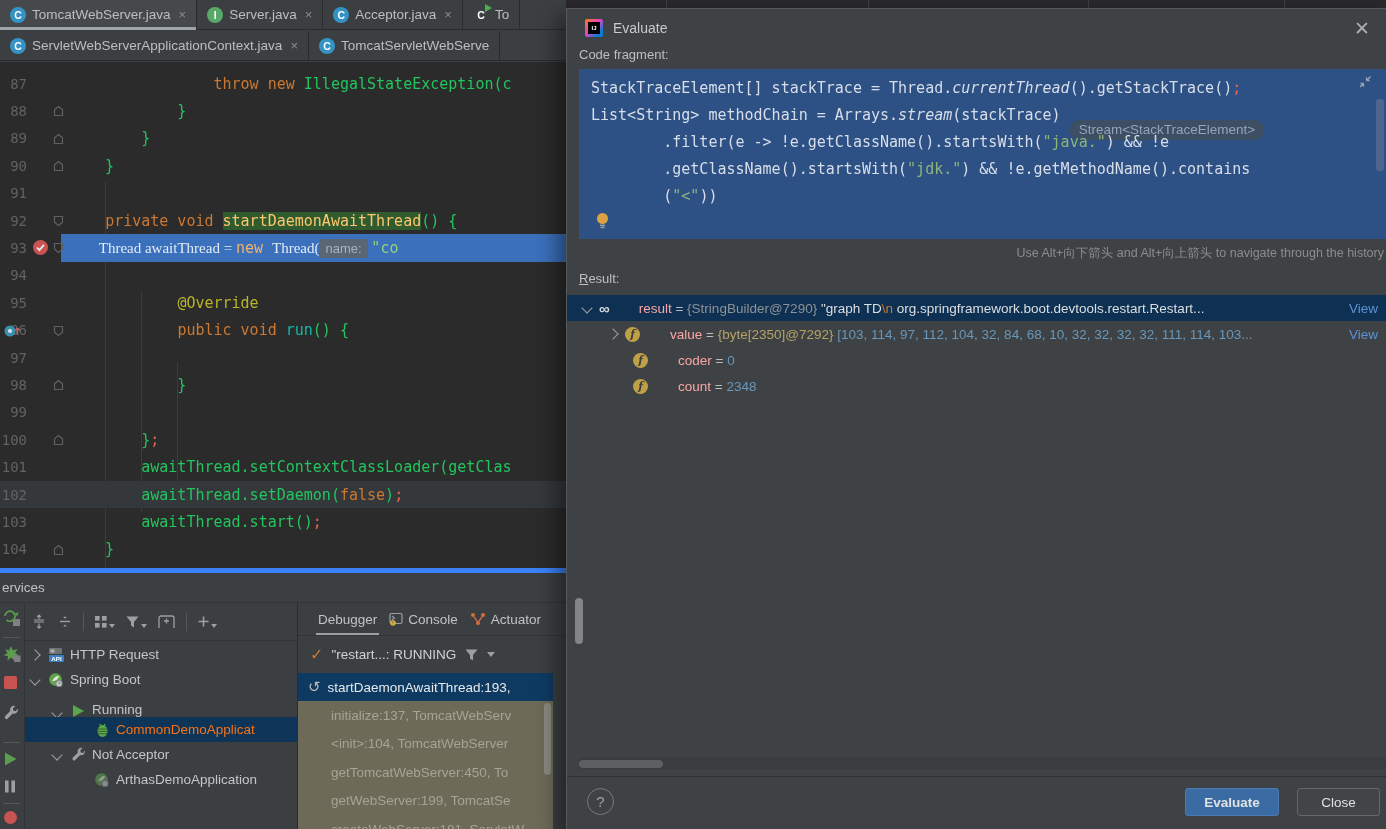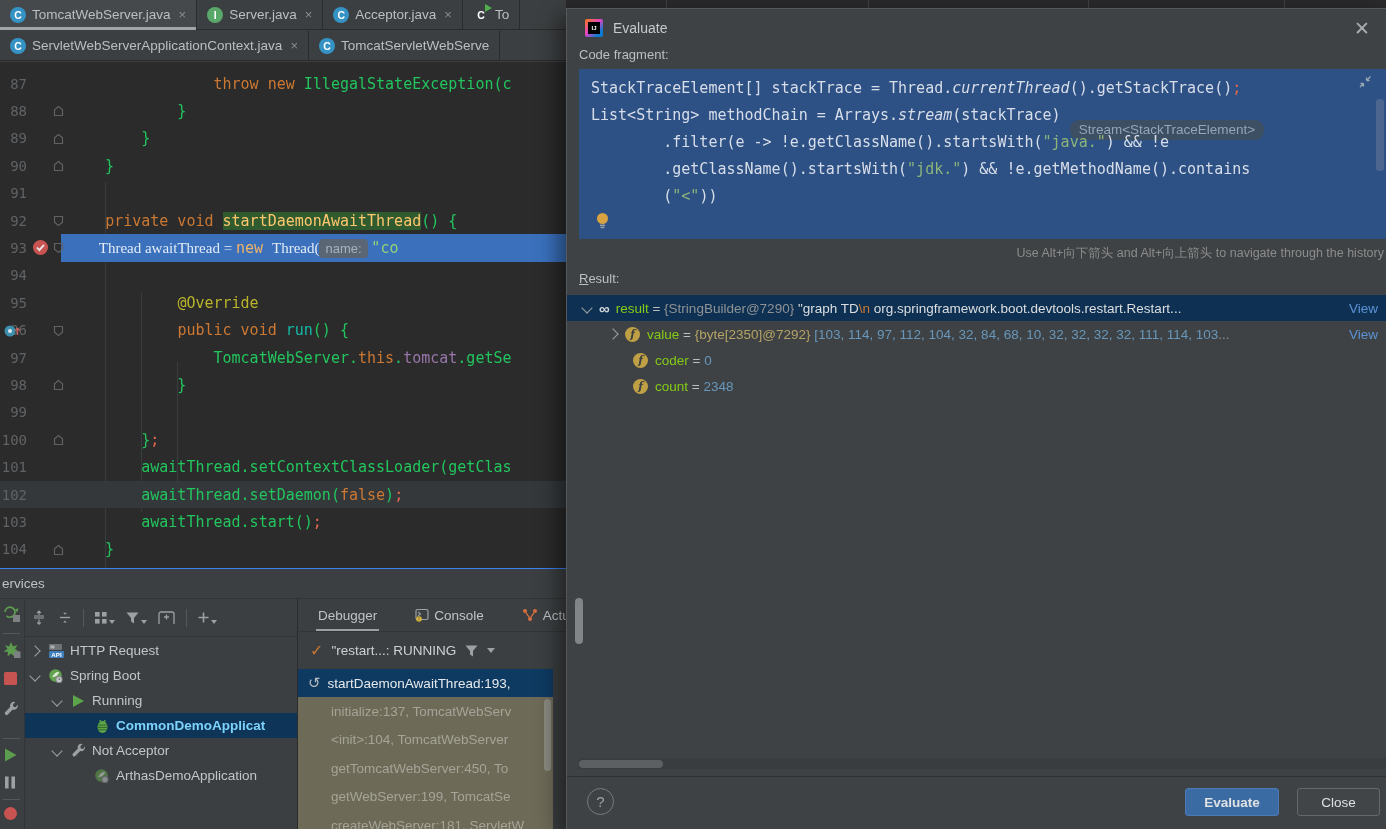--- a/index.html
+++ b/index.html
@@ -32,44 +32,44 @@
   .gut .bp{ position:absolute; left:5px; top:5px; }
   .gut .ovr{ position:absolute; left:-24px; top:6px; }
   .gut .fold{ position:absolute; left:26px; top:8px; }
   .code-wrap{ flex:1; height:100%; display:flex; align-items:center; white-space:pre; overflow:hidden; padding-left:8px;}
   .ed-line.bg-exec .code-wrap{ background:#3a70bc; }
   .ed-line.bg-exec .tk-p{ color:#e3ecf7;font-family:Liberation Serif, serif; } .ed-line.bg-exec .tk-kw{ color:#efb36a; } .ed-line.bg-exec .tk-s{ color:#93d377; }
   .tk-p{ color:#22c55e; } .tk-kw{ color:#cc7832; } .tk-s{ color:#6a8759; } .tk-num{ color:#6897bb; }
   .tk-meth{ color:#14b8a6; } .tk-methhl{ color:#ffc66d; background:#2f5b2f; }
   .tk-ann{ color:#bbb529; } .tk-field{ color:#9876aa; } .tk-i{ font-style:italic; }
   .tk-w{ color:#dcdee0; } .tk-gray{ color:#8f9294; } .tk-yellow{ color:#b4a266; }
-  .tk-name{ color:#84cc16; } .tk-eq{ color:#bcbec0; } .tk-sc{ color:#e8694f; }
+  .tk-name{ color:#fca5a5;margin-left:23px; } .tk-eq{ color:#bcbec0; } .tk-sc{ color:#e8694f; }
   .hintchip{ display:inline-block; background:#5a6673; color:#a8b2bc; border-radius:4px; padding:0 6px;
              font-family:"Liberation Sans",sans-serif; font-size:13px; line-height:19px; vertical-align:1px;}
   
-  #bottom{ position:absolute; left:0; top:568px; width:566px; height:261px; background:#3c3f41; border-top:1px solid #3b82f6;}
+  #bottom{ position:absolute; left:0; top:568px; width:566px; height:261px; background:#3c3f41; border-top:5px solid #3b82f6;}
   #svc-title{ position:absolute; left:2px; top:7px; color:#bfc1c3; font-size:13.5px; }
   #panel-body{ position:absolute; left:0; top:29px; right:0; bottom:0; border-top:1px solid #323537;}
   #stripe{ position:absolute; left:0; top:0; width:25px; bottom:0; border-right:1px solid #323537; }
   .stripe-ic{ position:absolute; left:3px; }
   .stripe-sep{ position:absolute; left:3px; width:17px; height:1px; background:#55585a; }
   #svc-toolbar{ position:absolute; left:25px; top:0; width:272px; height:38px; display:flex; align-items:center; gap:10px; padding-left:6px; border-bottom:1px solid #323537;}
   .tbtn{ display:flex; align-items:center; }
   .tbtn .dd{ border-left:3.5px solid transparent; border-right:3.5px solid transparent; border-top:4px solid #9da0a2; margin-left:1px; margin-top:8px;}
   .tb-sep{ width:1px; height:18px; background:#55585a; }
   #svc-tree{ position:absolute; left:25px; top:39px; width:272px; bottom:0; overflow:hidden;}
   .svc-row{ position:relative; height:25px; display:flex; align-items:center; font-size:13.5px; color:#c3c5c7; white-space:nowrap;}
-  .svc-row.selected{ background:#0e3558; color:#7dd3fc; font-weight:bold; }
+  .svc-row.selected{ background:#0e3558; color:#f97316; font-weight:normal; }
   .chev{ width:8px; height:8px; border-right:1.6px solid #9da0a2; border-bottom:1.6px solid #9da0a2; flex:none;}
   .chev.right{ transform:rotate(-45deg); } .chev.down{ transform:rotate(45deg); }
   .svc-ic{ width:18px; margin:0 5px 0 8px; flex:none; display:flex; justify-content:center;}
   .play-tri{ width:0; height:0; border-left:11px solid #5ca54a; border-top:6.5px solid transparent; border-bottom:6.5px solid transparent;}
   
   #dbg{ position:absolute; left:297px; top:0; right:0; bottom:0; border-left:1px solid #2b2b2b;}
-  #dbg-tabs{ position:absolute; left:0; top:0; right:0; height:33px; display:flex; align-items:center; gap:38px; padding-left:20px; border-bottom:1px solid #323537; font-size:13.5px; color:#c0c3c6;}
+  #dbg-tabs{ position:absolute; left:0; top:0; right:0; height:33px; display:flex; align-items:center; gap:12px; padding-left:20px; border-bottom:1px solid #323537; font-size:13.5px; color:#c0c3c6;}
   .dbg-tab{ display:flex; align-items:center; gap:5px; height:100%; position:relative;}
   .dbg-tab.active::after{ content:""; position:absolute; left:-2px; right:-2px; bottom:0; height:2.5px; background:#9da0a2;}
   #thread-row{ position:absolute; left:0; top:36px; right:0; height:31px; display:flex; align-items:center; gap:8px; padding-left:12px; color:#cfd2d4; font-size:13.5px;}
   .check{ color:#cc7832; font-size:16px; font-weight:bold;}
   #frames{ position:absolute; left:0; top:70px; width:256px; bottom:0; background:#6d6a58;}
   .frame-row{ height:28.4px; display:flex; align-items:center; padding-left:10px; gap:7px; font-size:13.5px; color:#a5a496; white-space:nowrap; overflow:hidden;}
   .frame-row.selected{ background:#0e3a61; color:#e6e9ec;}
   .frame-row .fic{ color:#b6babd; font-size:15px; }
   #frames-right{ position:absolute; right:0; top:70px; width:13px; bottom:0; background:#3c3f41;}
   #frames-sb{ position:absolute; left:246px; top:100px; width:7px; height:72px; background:#8e8e87; border-radius:4px; opacity:.85;}
@@ -250,21 +250,20 @@
               <svg width="11" height="12">
                 <path d="M1.5 1.5 V7.2 L5.5 10.5 L9.5 7.2 V1.5 Z" fill="none" stroke="#5f6264" stroke-width="1.2"></path>
               </svg>
             </span>
           </span>
           <span class="code-wrap"><span class="tk-p">            </span><span class="tk-kw">public void </span><span class="tk-meth">run</span><span class="tk-p">() {</span></span>
         </div>
         <div class="ed-line">
           <span class="ln">97</span>
           <span class="gut"></span>
-          <span class="code-wrap"><span class="tk-p">                TomcatWebServer.</span><span class="tk-kw">this</span><span class="tk-p">.</span><span class="tk-field">tomcat</span><span class="tk-p">.getSe</span></span>
         </div>
         <div class="ed-line">
           <span class="ln">98</span>
           <span class="gut">
             <span class="fold">
               <svg width="11" height="12">
                 <path d="M1.5 10.5 V4.8 L5.5 1.5 L9.5 4.8 V10.5 Z" fill="none" stroke="#5f6264" stroke-width="1.2"></path>
               </svg>
             </span>
           </span>
@@ -438,21 +437,21 @@
               <svg width="16" height="16">
                 <circle cx="7.5" cy="7.5" r="6.3" fill="#61a24c"></circle>
                 <path d="M4 9.2 Q7.5 3 11.2 4.3 Q9.2 9.4 4 9.2" fill="#dfe9d8"></path>
                 <circle cx="11" cy="11.4" r="3.6" fill="#87898b"></circle>
                 <circle cx="11" cy="11.4" r="2.5" fill="#c9cccd"></circle>
                 <path d="M11 9.9 v1.5 h1.2" stroke="#5a5d5f" stroke-width="0.9" fill="none"></path>
               </svg>
             </span>
             <span>Spring Boot</span>
           </div>
-          <div class="svc-row" style="padding-left: 28px;">
+          <div class="svc-row" style="padding-left: 28px; align-items: flex-end;">
             <span class="chev down"></span>
             <span class="svc-ic">
               <div class="play-tri"></div>
             </span>
             <span>Running</span>
           </div>
           <div class="svc-row selected" style="padding-left: 50px;">
             <span style="width: 10px;"></span>
             <span class="svc-ic">
               <svg width="15" height="16">

